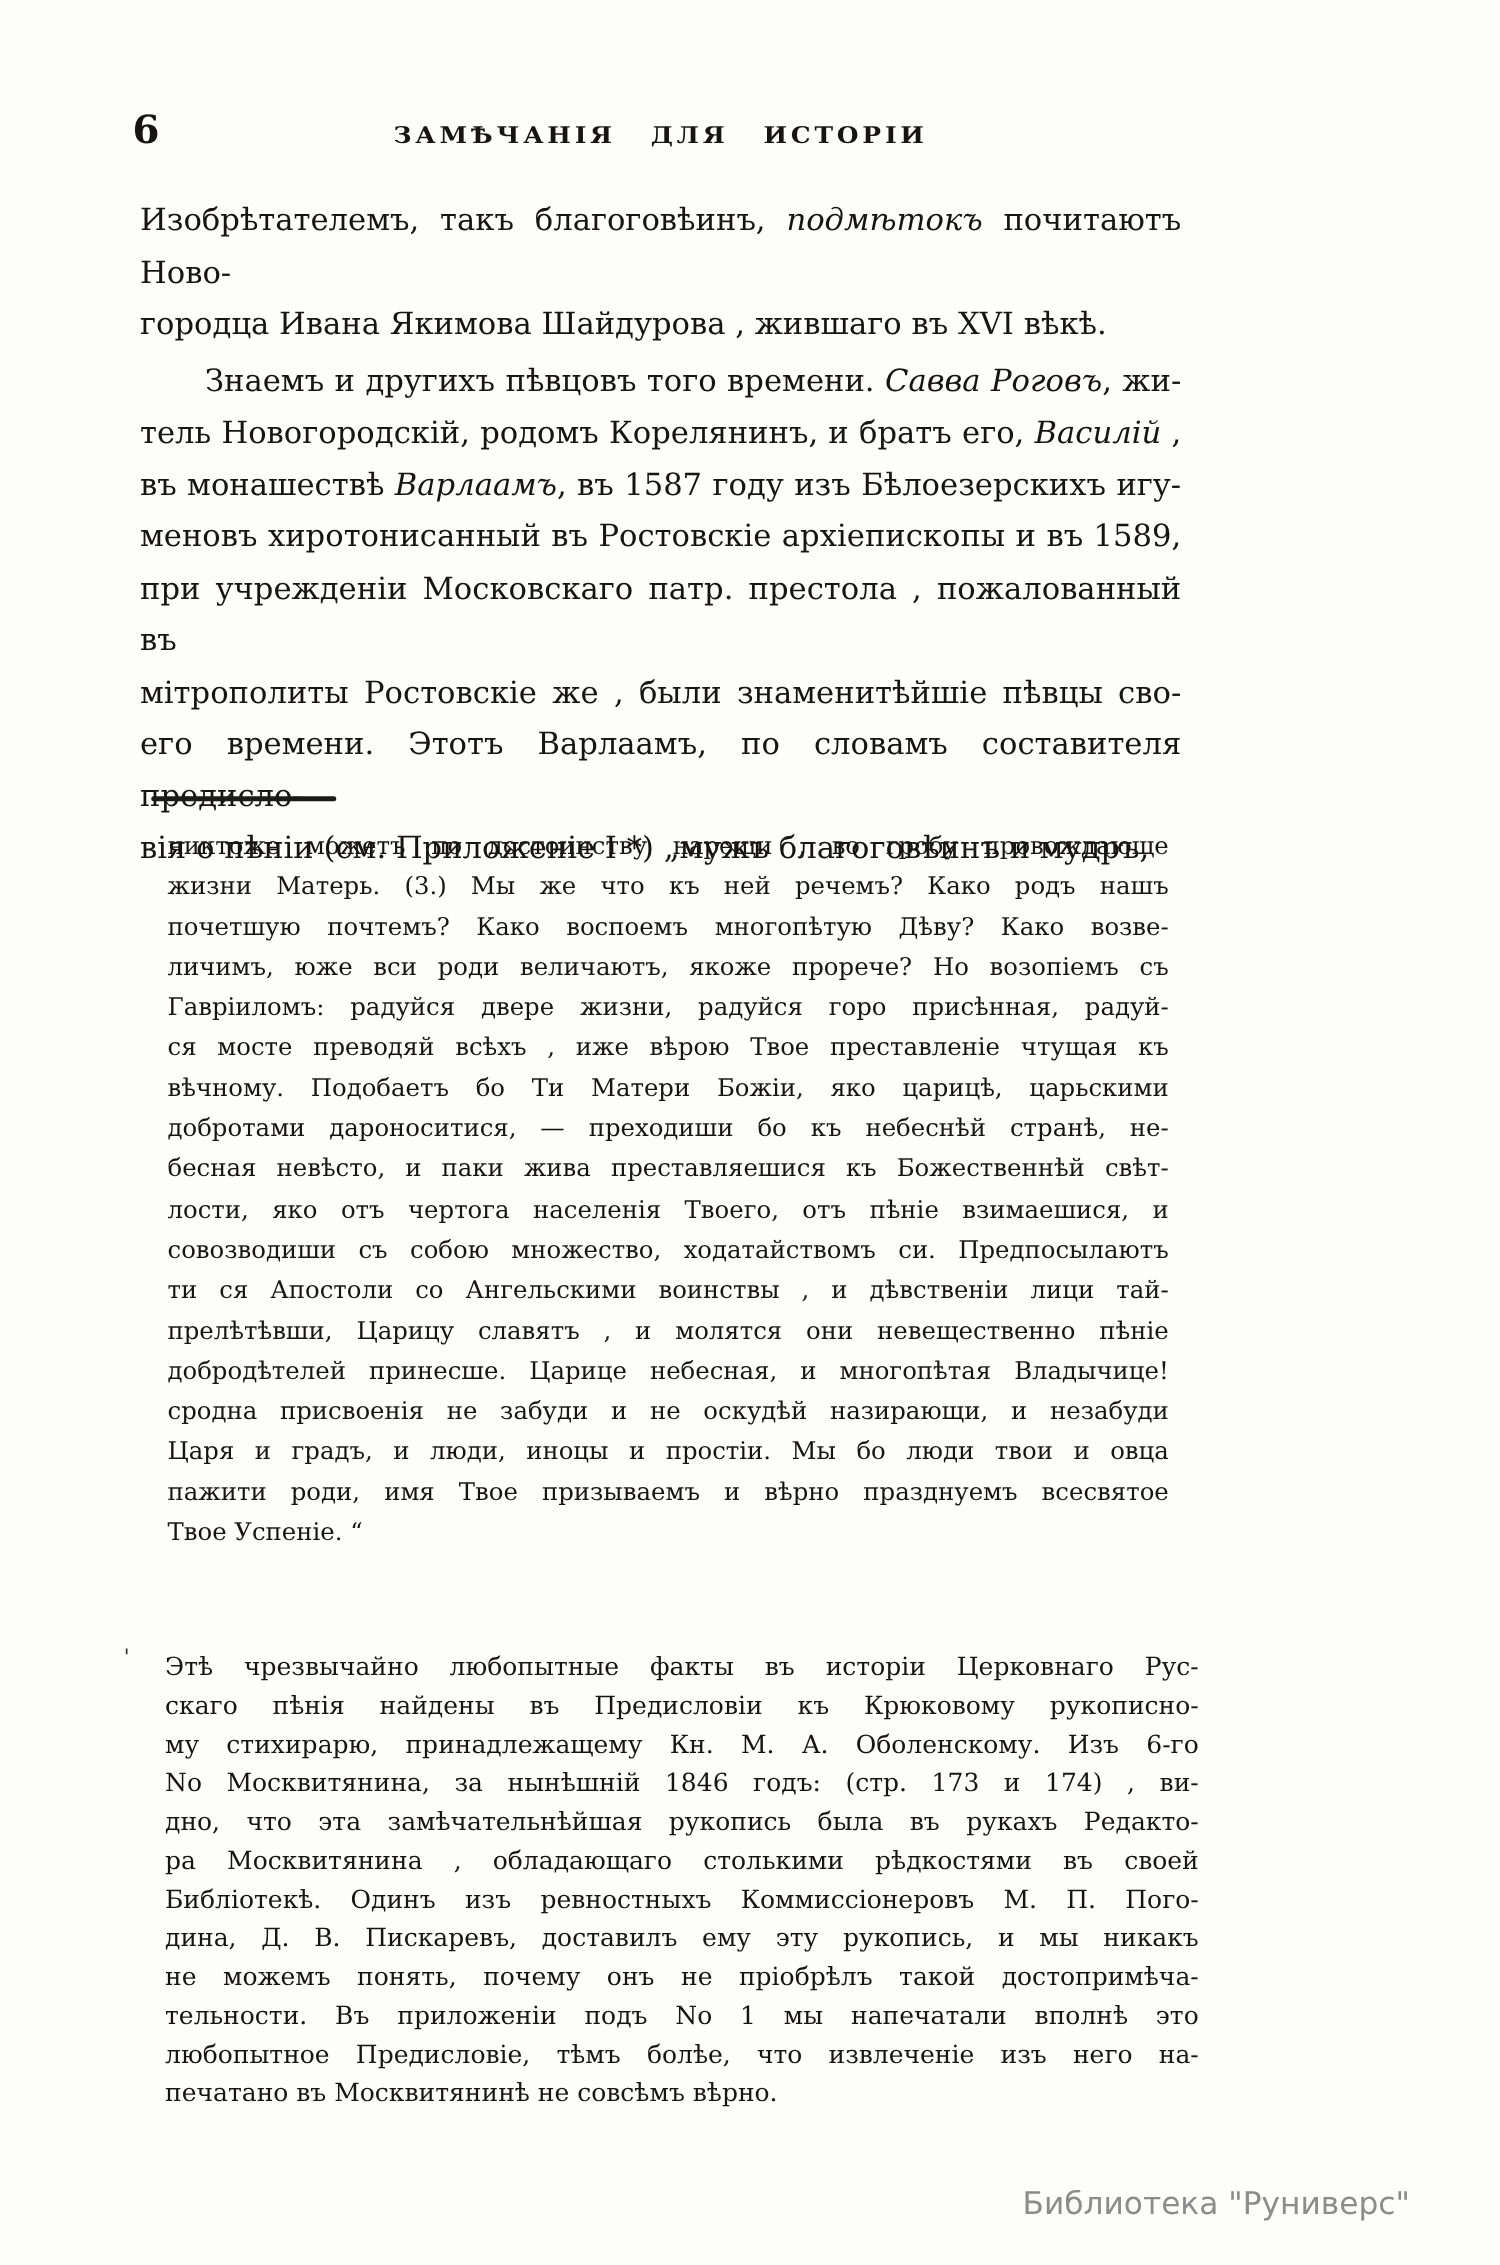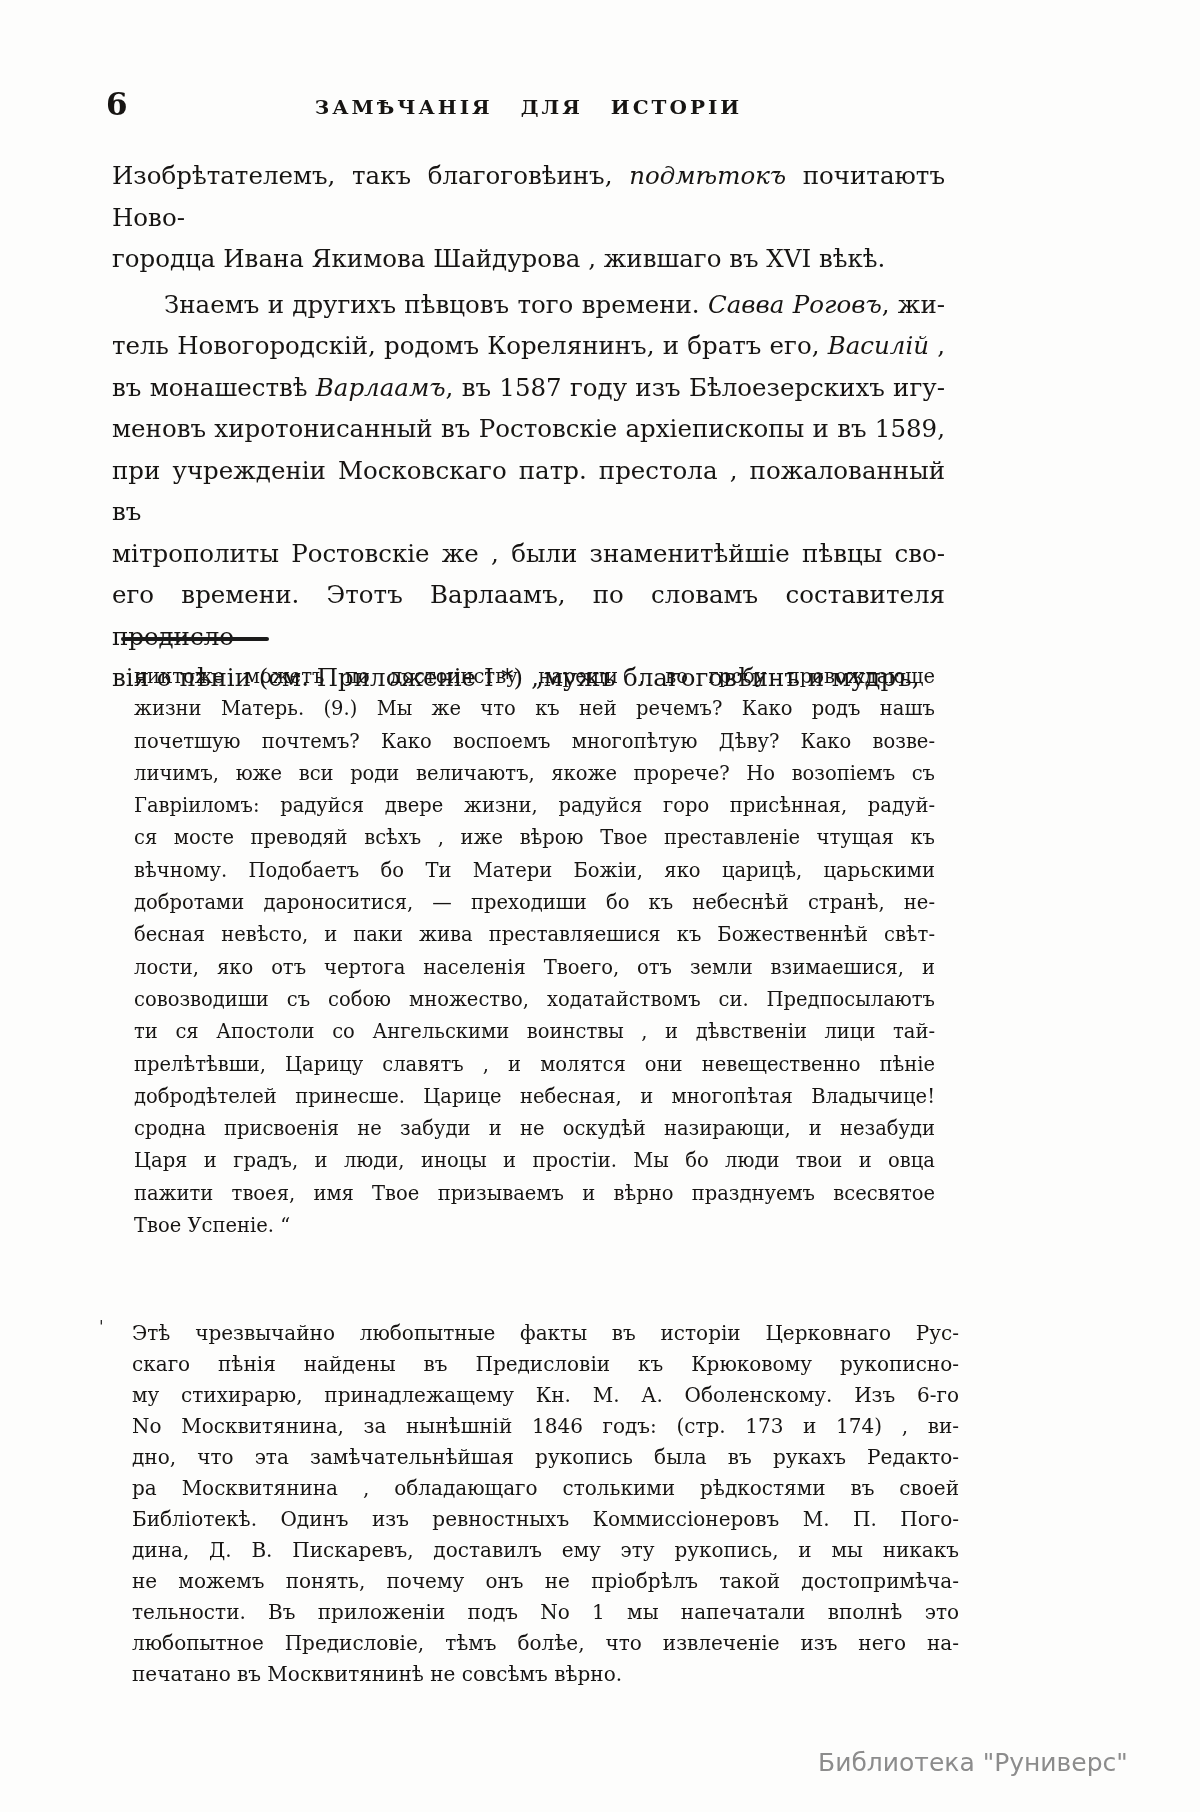--- a/index.html
+++ b/index.html
@@ -84,36 +84,36 @@
         <div class="line"><span>мітрополиты Ростовскіе же , были знаменитѣйшіе пѣвцы сво-</span></div>
         <div class="line"><span>его времени. Этотъ Варлаамъ, по словамъ составителя предисло-</span></div>
         <div class="line last"><span>вія о пѣніи (см. Приложеніе I *) „мужъ благоговѣинъ и мудръ,</span></div>
       </div>
     </div>
 
   <div class="fn-rule"></div>
 
   <div class="fn-quote">
       <div class="line"><span>никтоже можетъ по достоинству нарещи , во гробу провождающе</span></div>
-      <div class="line"><span>жизни Матерь. (9.) Мы же что къ ней речемъ? Како родъ нашъ</span></div>
+      <div class="line"><span>жизни Матерь. (3.) Мы же что къ ней речемъ? Како родъ нашъ</span></div>
       <div class="line"><span>почетшую почтемъ? Како воспоемъ многопѣтую Дѣву? Како возве-</span></div>
       <div class="line"><span>личимъ, юже вси роди величаютъ, якоже прорече? Но возопіемъ съ</span></div>
       <div class="line"><span>Гавріиломъ: радуйся двере жизни, радуйся горо присѣнная, радуй-</span></div>
       <div class="line"><span>ся мосте преводяй всѣхъ , иже вѣрою Твое преставленіе чтущая къ</span></div>
       <div class="line"><span>вѣчному. Подобаетъ бо Ти Матери Божіи, яко царицѣ, царьскими</span></div>
       <div class="line"><span>добротами дароноситися, — преходиши бо къ небеснѣй странѣ, не-</span></div>
       <div class="line"><span>бесная невѣсто, и паки жива преставляешися къ Божественнѣй свѣт-</span></div>
-      <div class="line"><span>лости, яко отъ чертога населенія Твоего, отъ земли взимаешися, и</span></div>
+      <div class="line"><span>лости, яко отъ чертога населенія Твоего, отъ пѣніе взимаешися, и</span></div>
       <div class="line"><span>совозводиши съ собою множество, ходатайствомъ си. Предпосылаютъ</span></div>
       <div class="line"><span>ти ся Апостоли со Ангельскими воинствы , и дѣвственіи лици тай-</span></div>
       <div class="line"><span>прелѣтѣвши, Царицу славятъ , и молятся они невещественно пѣніе</span></div>
       <div class="line"><span>добродѣтелей принесше. Царице небесная, и многопѣтая Владычице!</span></div>
       <div class="line"><span>сродна присвоенія не забуди и не оскудѣй назирающи, и незабуди</span></div>
       <div class="line"><span>Царя и градъ, и люди, иноцы и простіи. Мы бо люди твои и овца</span></div>
-      <div class="line"><span>пажити твоея, имя Твое призываемъ и вѣрно празднуемъ всесвятое</span></div>
+      <div class="line"><span>пажити роди, имя Твое призываемъ и вѣрно празднуемъ всесвятое</span></div>
       <div class="line last"><span>Твое Успеніе. “</span></div>
     </div>
 
   <span class="fn-marker">'</span>
 
   <div class="fn-para">
       <div class="line"><span>Этѣ чрезвычайно любопытные факты въ исторіи Церковнаго Рус-</span></div>
       <div class="line"><span>скаго пѣнія найдены въ Предисловіи къ Крюковому рукописно-</span></div>
       <div class="line"><span>му стихирарю, принадлежащему Кн. М. А. Оболенскому. Изъ 6-го</span></div>
       <div class="line"><span>No Москвитянина, за нынѣшній 1846 годъ: (стр. 173 и 174) , ви-</span></div>

